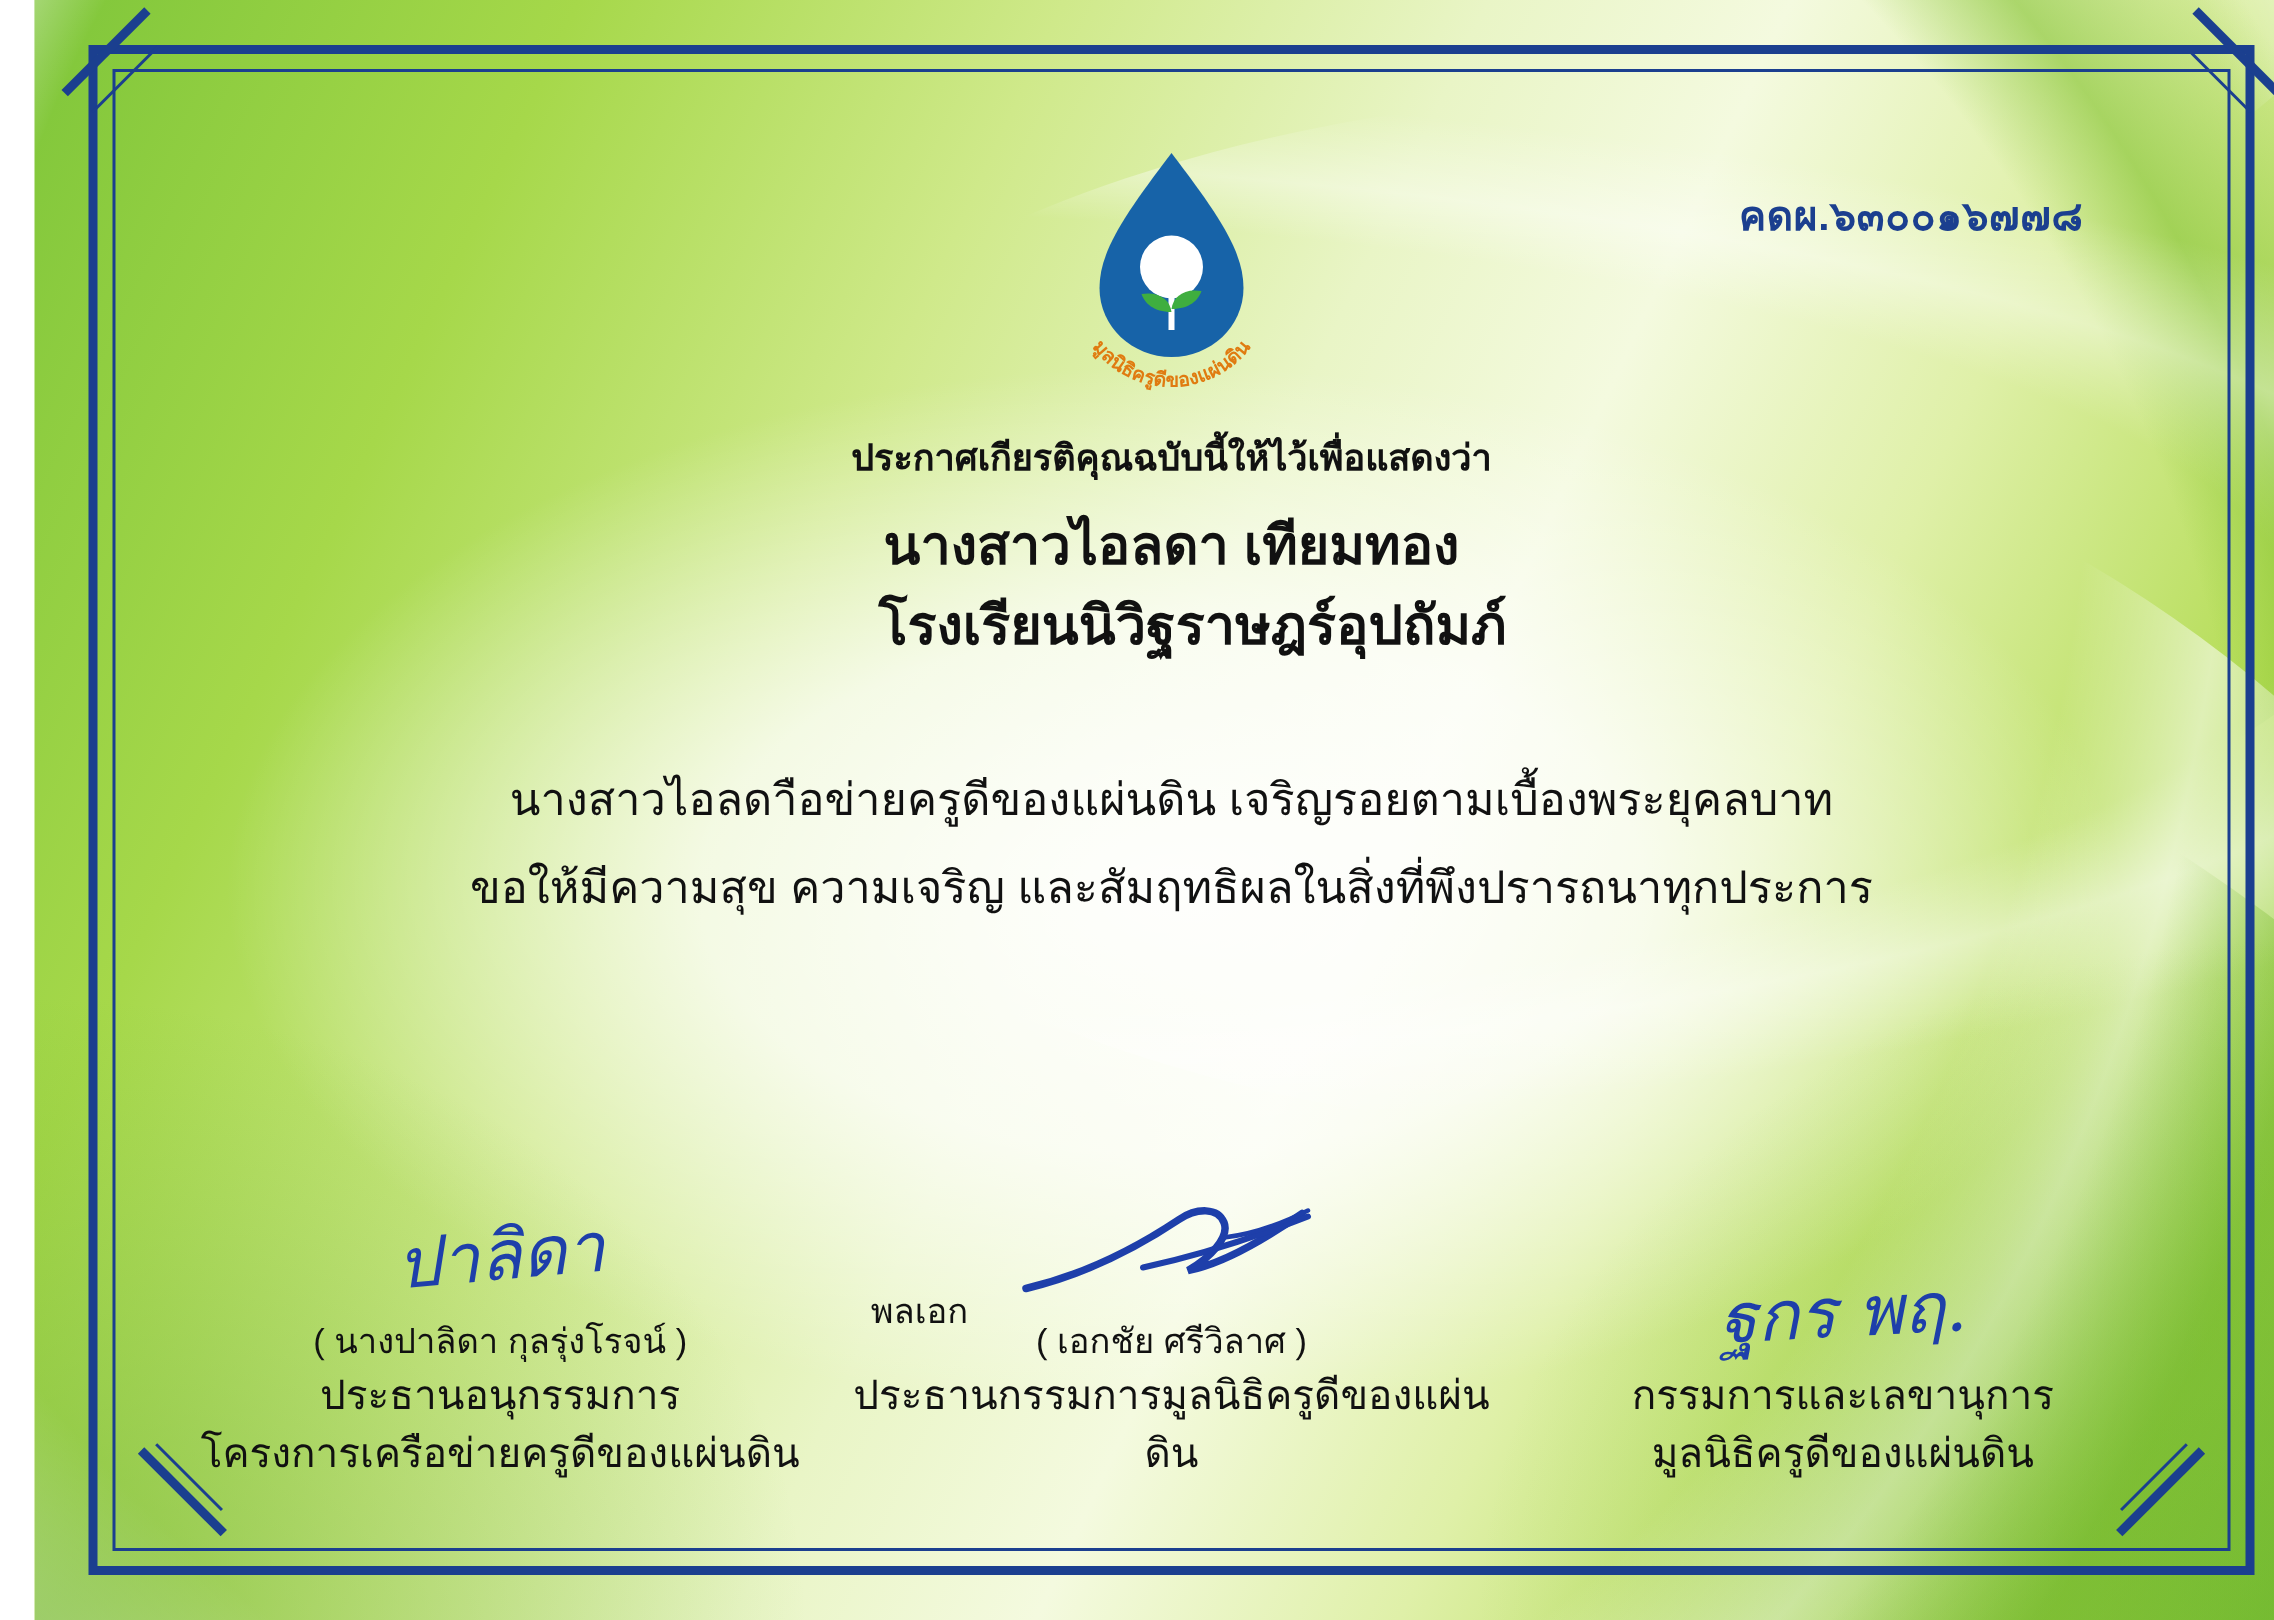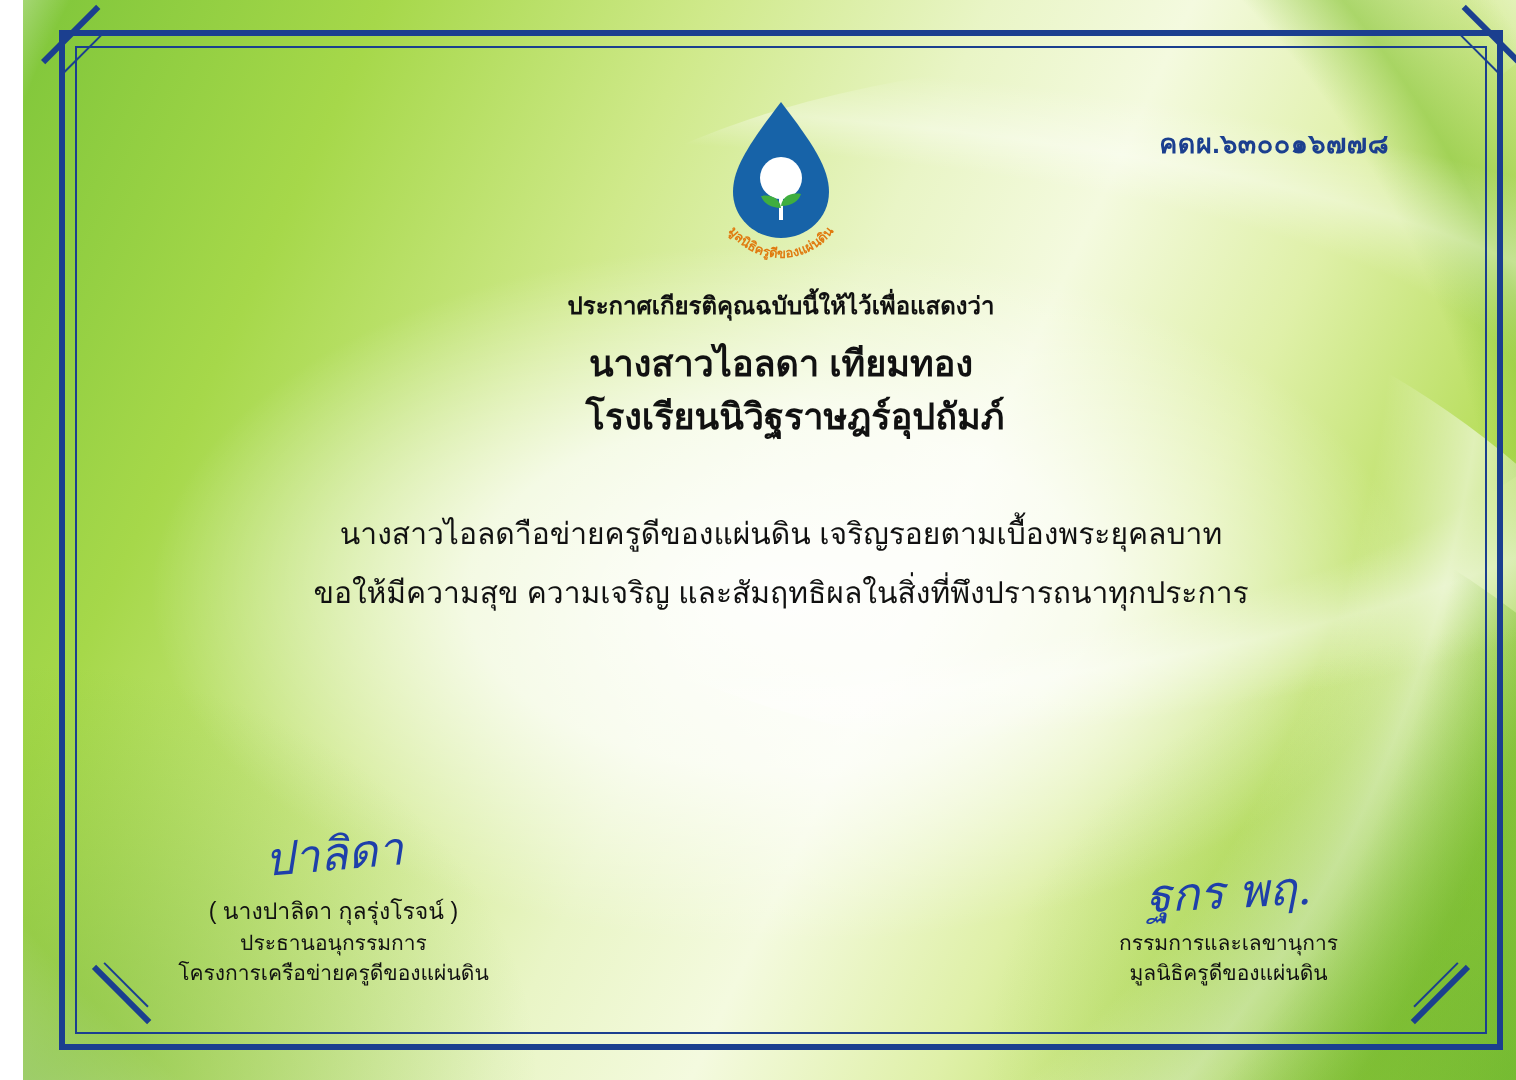--- a/index.html
+++ b/index.html
@@ -203,21 +203,21 @@
     color: #1e3faa;
   }
   .sig-mark.left   { font-size: 46px; font-family: "DejaVu Serif", serif; font-style: italic; transform: rotate(-5deg); }
   .sig-mark.right  { font-size: 46px; font-family: "DejaVu Serif", serif; font-style: italic; transform: rotate(-3deg); }
   .sig-name {
     font-size: 23px;
     line-height: 1.5;
     margin-top: 4px;
   }
   .sig-role {
-    font-size: 21px;
+    font-size: 27px;
     line-height: 1.42;
   }
   .center-sig-rank {
     position: absolute;
     left: 20px;
     bottom: 96px;
     font-size: 23px;
     color: #111;
   }
   .center-wrap { position: relative; }
@@ -275,20 +275,32 @@
 
     <div class="signatures">
 
       <div class="sig-block">
         <div class="sig-mark left">ปาลิดา</div>
         <div class="sig-name">( นางปาลิดา  กุลรุ่งโรจน์ )</div>
         <div class="sig-role">ประธานอนุกรรมการ</div>
         <div class="sig-role">โครงการเครือข่ายครูดีของแผ่นดิน</div>
       </div>
 
+      <div class="sig-block center-wrap">
+        <div class="center-sig-rank">พลเอก</div>
+        <div class="sig-mark">
+          <svg width="230" height="78" viewBox="0 0 230 78">
+            <path d="M18 64 C60 54 96 34 120 18 C132 10 146 10 150 20 C154 30 140 44 126 52 C148 48 176 32 202 14" stroke="#1e3faa" stroke-width="5" fill="none" stroke-linecap="round"></path>
+            <path d="M96 50 C124 44 160 34 206 16" stroke="#1e3faa" stroke-width="4" fill="none" stroke-linecap="round"></path>
+            <path d="M150 30 C168 28 186 22 206 12" stroke="#1e3faa" stroke-width="3" fill="none" stroke-linecap="round"></path>
+          </svg>
+        </div>
+        <div class="sig-name">( เอกชัย  ศรีวิลาศ )</div>
+        <div class="sig-role">ประธานกรรมการมูลนิธิครูดีของแผ่นดิน</div>
+      </div>
 
       <div class="sig-block">
         <div class="sig-mark right">ฐกร พฤ.</div>
         <div class="sig-role">กรรมการและเลขานุการ</div>
         <div class="sig-role">มูลนิธิครูดีของแผ่นดิน</div>
       </div>
 
     </div>
   </div>
 </div>

